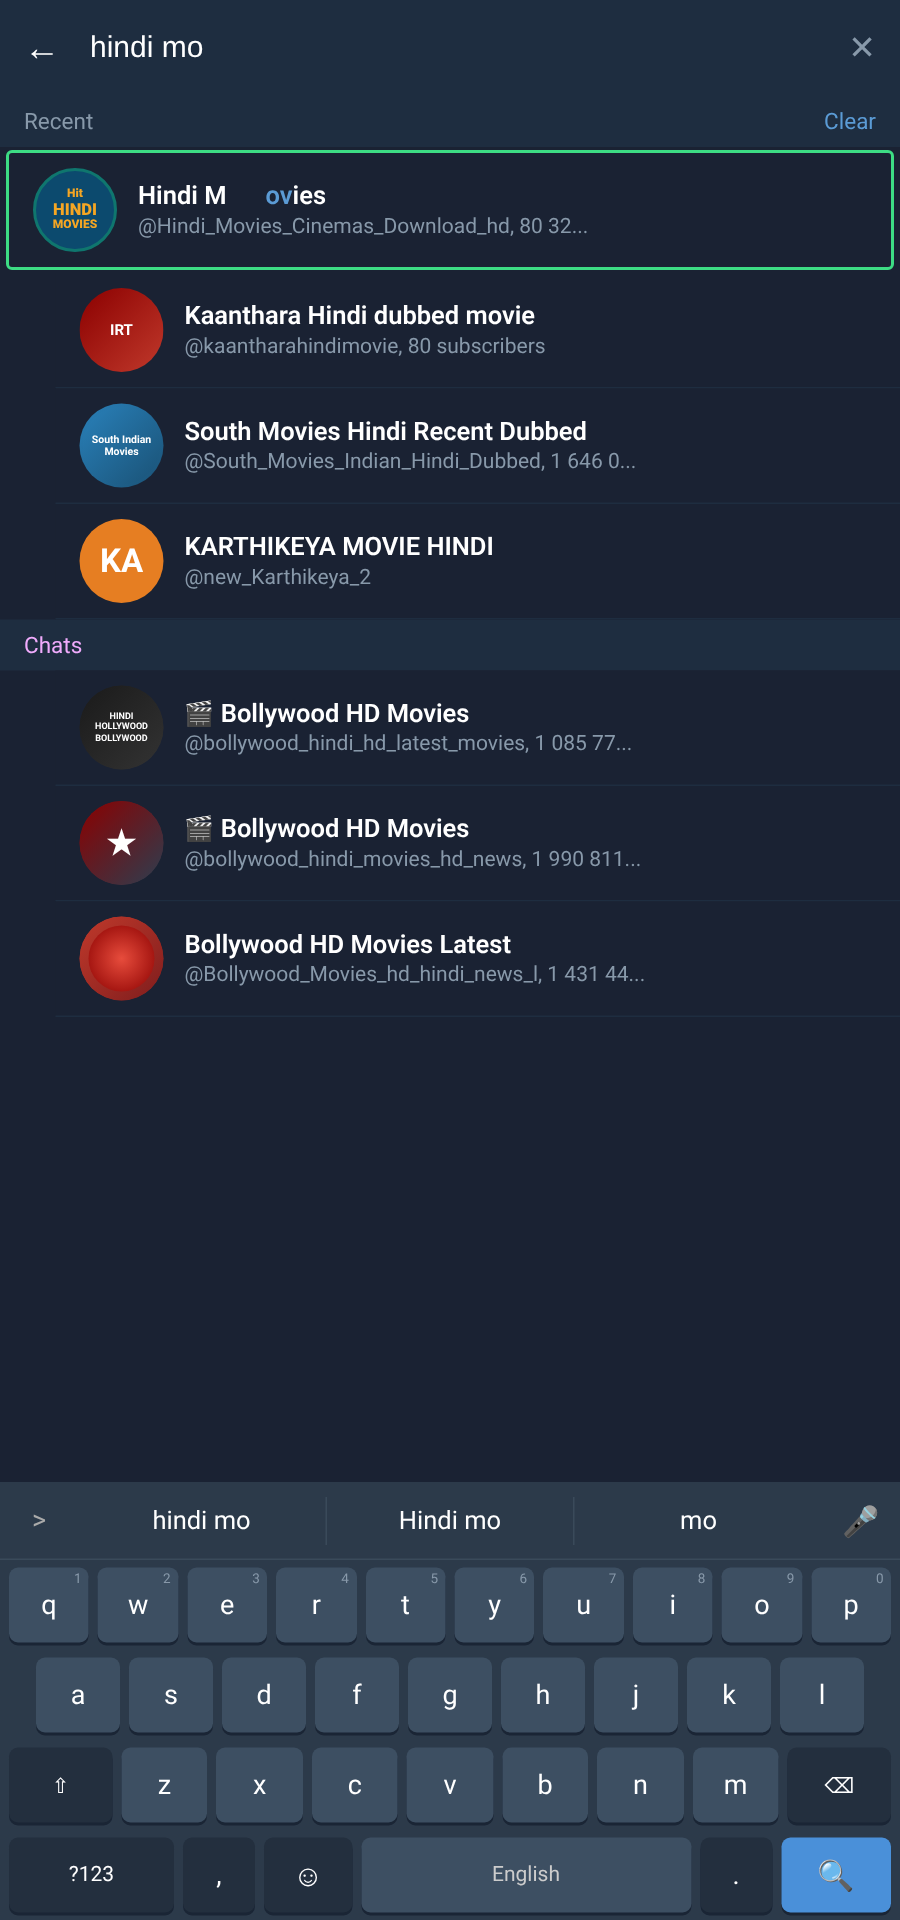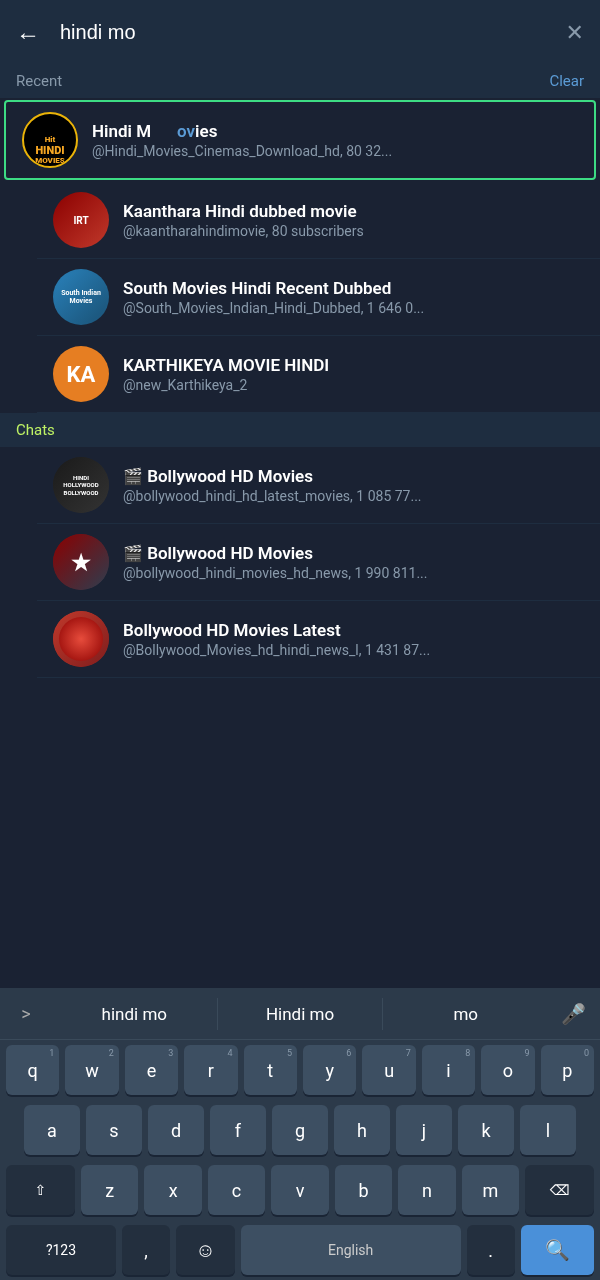--- a/index.html
+++ b/index.html
@@ -87,27 +87,26 @@
       display: flex;
       align-items: center;
       justify-content: center;
       font-size: 20px;
       font-weight: bold;
       text-align: center;
     }
 
     
     .avatar-hindi-movies {
-      background: #000000;
-      border: 2px solid #eab308;
+      background: #0c4a6e;
+      border: 2px solid #0f766e;
       font-size: 9px;
       color: #f5a623;
       flex-direction: column;
       line-height: 1.1;
-      justify-content: flex-end;
     }
     .avatar-kaanthara {
       background: linear-gradient(135deg, #8B0000, #c0392b);
       position: relative;
     }
     .avatar-south-movies {
       background: linear-gradient(135deg, #2980b9, #1a5276);
       font-size: 8px;
       color: #fff;
       text-align: center;
@@ -161,21 +160,21 @@
       color: #8899aa;
       white-space: nowrap;
       overflow: hidden;
       text-overflow: ellipsis;
       margin-top: 2px;
     }
 
     
     .chats-section {
       background: #1e2d40;
-      color: #bef264;
+      color: #f0abfc;
       font-size: 15px;
       padding: 8px 16px;
     }
 
     
     .keyboard-area {
       position: absolute;
       bottom: 0;
       left: 0;
       width: 600px;
@@ -348,21 +347,21 @@
 </div>
 
 <div class="result-item">
   <div class="avatar avatar-bollywood-latest">
     <div style="width:100%;height:100%;background:linear-gradient(135deg,#c0392b,#7f1d1d);display:flex;align-items:center;justify-content:center;border-radius:50%;overflow:hidden;">
       <div style="width:80%;height:80%;background:radial-gradient(circle,#e74c3c,#8B0000);border-radius:50%;"></div>
     </div>
   </div>
   <div class="item-info">
     <div class="item-name">Bollywood HD Movies Latest</div>
-    <div class="item-sub">@Bollywood_Movies_hd_hindi_news_l, 1 431 87...</div>
+    <div class="item-sub">@Bollywood_Movies_hd_hindi_news_l, 1 431 44...</div>
   </div>
 </div>
 
 <div style="height: 30px;"></div>
 
 <div class="keyboard-area">
 
   <div class="suggestions-row">
     <div class="suggestions-expand">&gt;</div>
     <div class="suggestions-words">

